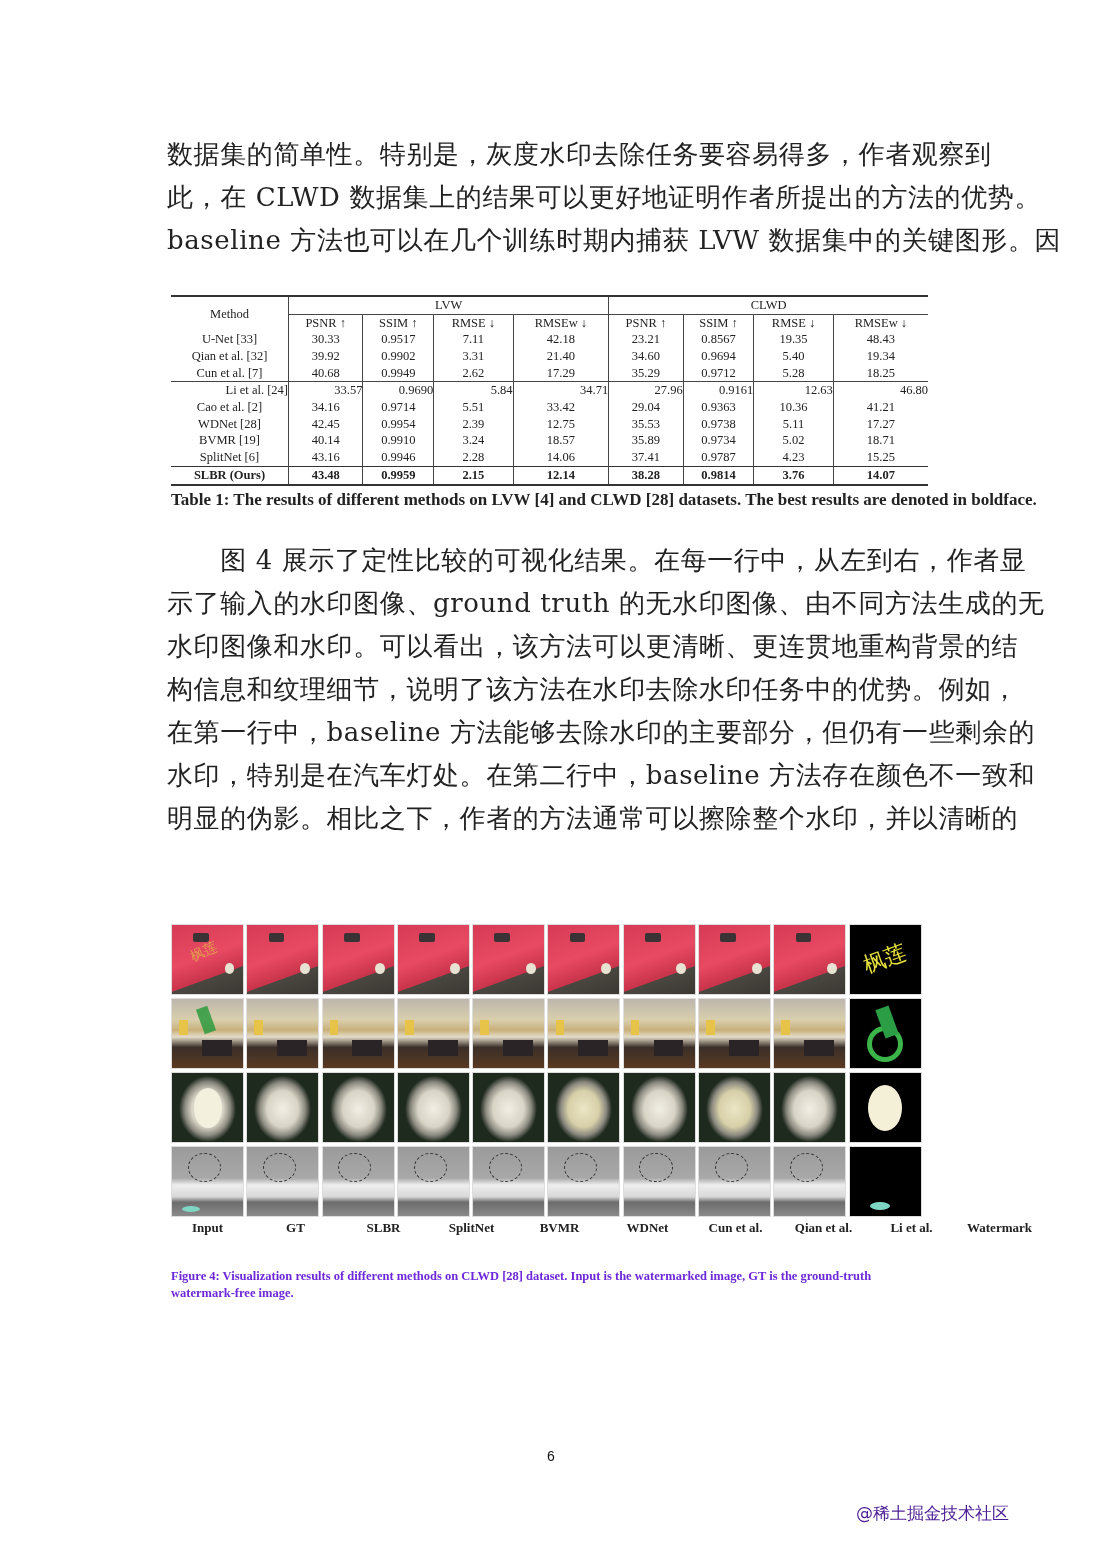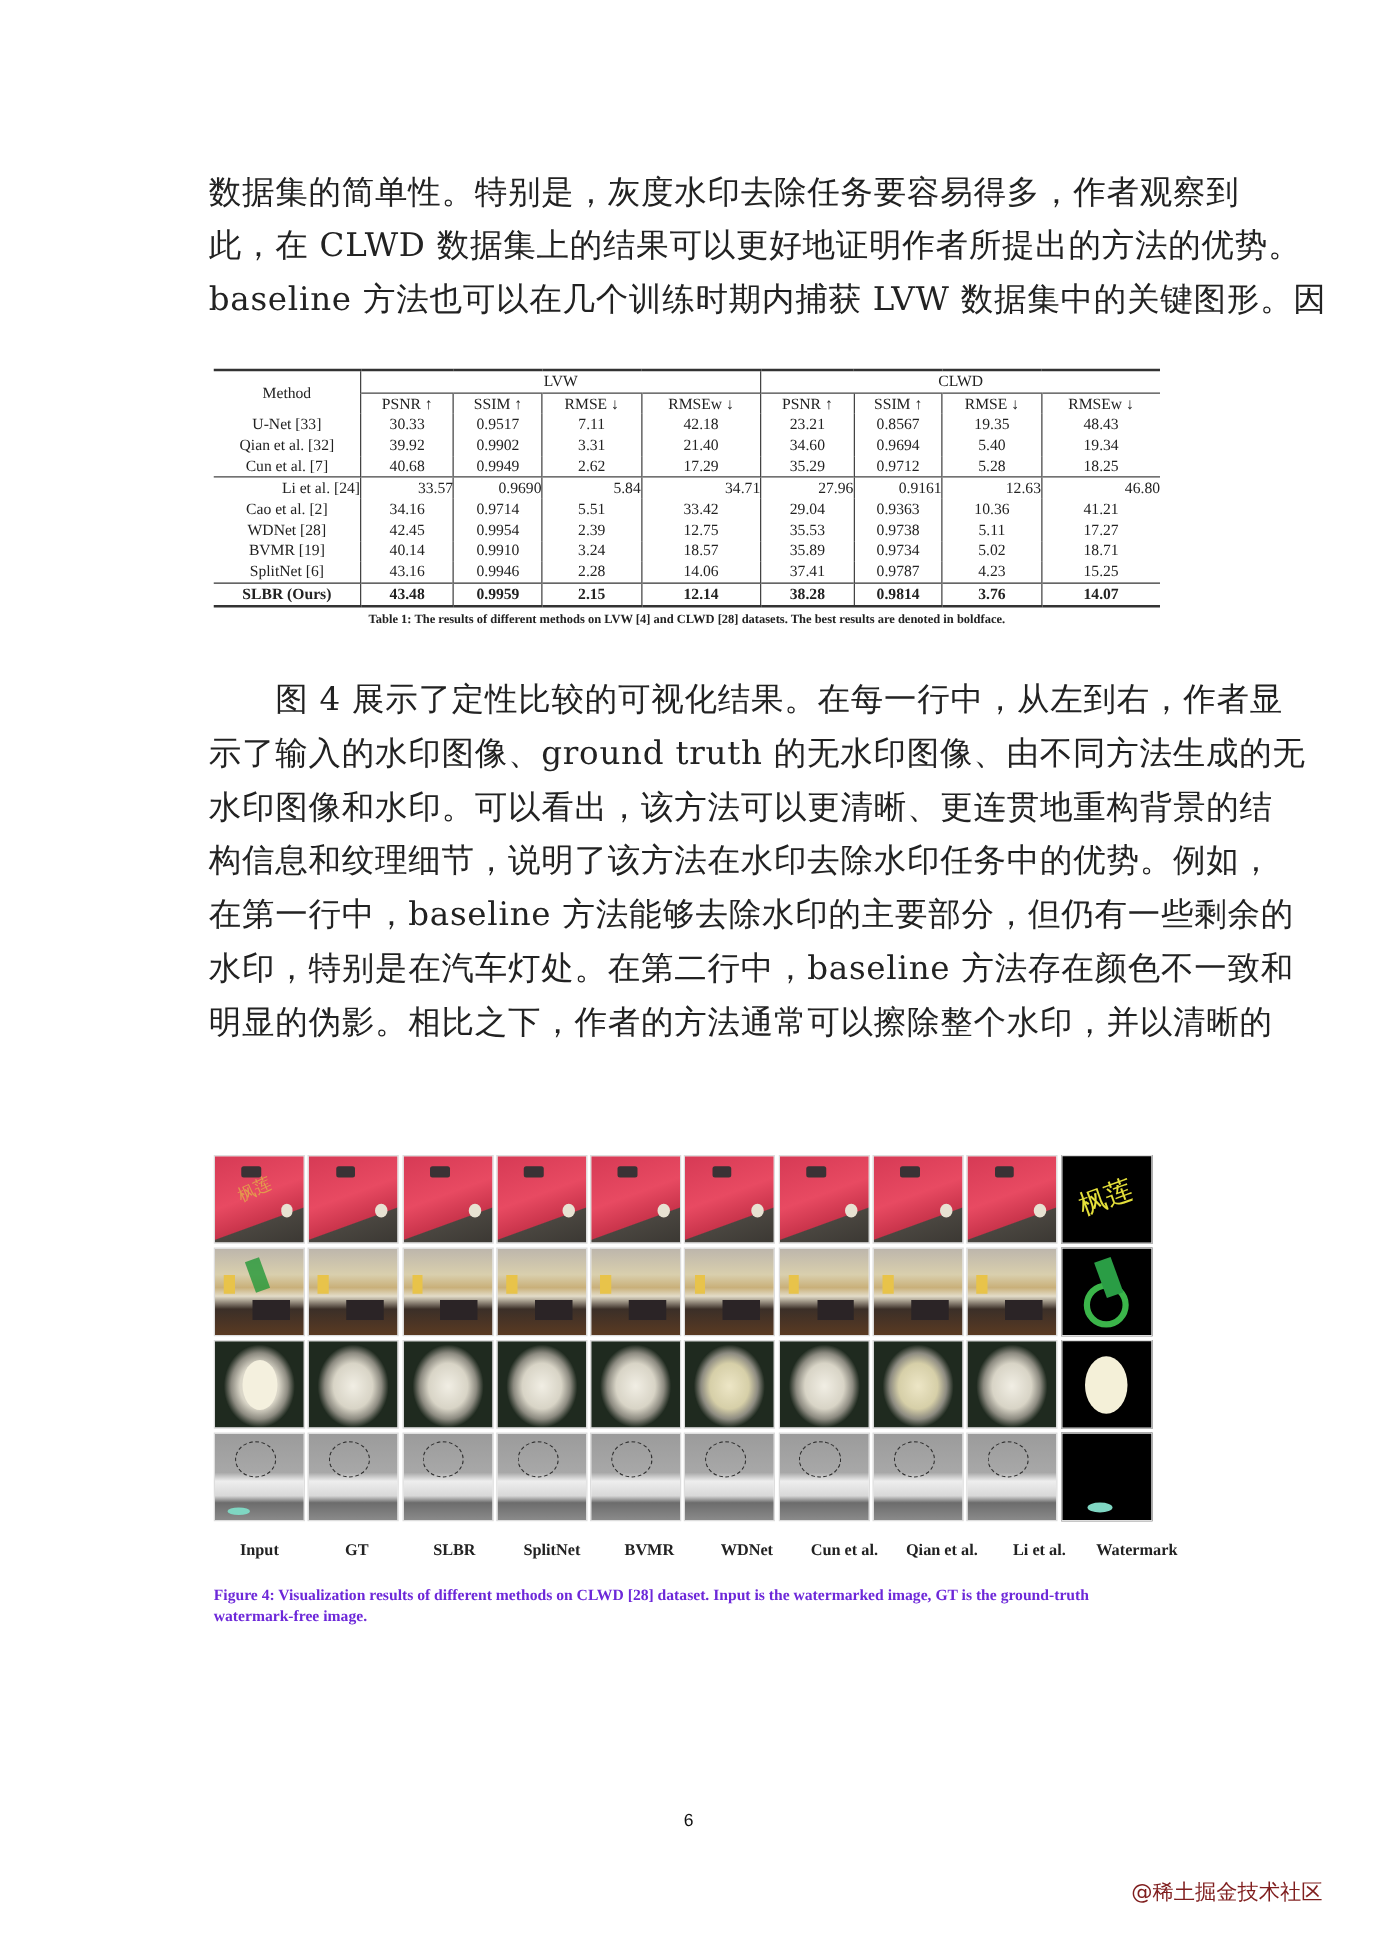--- a/index.html
+++ b/index.html
@@ -22,21 +22,21 @@
     table.results td, table.results th {
       text-align: center; padding: 0; height: 16.7px; font-weight: normal;
     }
     table.results thead tr.top th { border-top: 2px solid #333; }
     table.results .vl { border-left: 1px solid #444; }
     table.results tr.sub th { border-top: 1px solid #444; }
     table.results tr.group-start td { border-top: 1px solid #444; text-align: right; }
     table.results tr.best td { border-top: 1.5px solid #333; border-bottom: 2px solid #333; font-weight: bold; }
     .caption-table {
       margin-top: 4px; font-family: "Liberation Serif", serif; font-weight: bold;
-      font-size: 10px; color: #222; white-space: nowrap; text-align: center;
+      font-size: 17px; color: #222; white-space: nowrap; text-align: center;
     }
 
     
     .figure { position: absolute; left: 171px; top: 924px; width: 750px; }
     .grid { display: grid; grid-template-columns: repeat(10, 73px); grid-auto-rows: 71px; column-gap: 2.3px; row-gap: 3px; }
     .cell { position: relative; overflow: hidden; border: 1px solid #ddd; }
     .car { background: linear-gradient(160deg, #d63a55 0%, #e84a62 45%, #c9344b 70%, #4a4640 71%, #3b3833 100%); }
     .car::before { content: ""; position: absolute; left: 30%; top: 12%; width: 22%; height: 12%; background: #3a3235; border-radius: 2px; }
     .car::after { content: ""; position: absolute; right: 12%; top: 55%; width: 14%; height: 16%; background: #e7e2d2; border-radius: 50%; }
     .room { background: linear-gradient(180deg, #bdb6ac 0%, #d9cfad 30%, #c9b07a 45%, #e3dcc8 55%, #3b2f28 70%, #5a3a22 100%); }
@@ -49,37 +49,37 @@
     .wm { background: #000; display: flex; align-items: center; justify-content: center; }
     .wm-text { font-family: "DejaVu Sans", sans-serif; font-size: 22px; color: #e5e03a; transform: rotate(-20deg); line-height: 1.1; text-align: center; }
     .wm-green { width: 26px; height: 26px; border-radius: 50%; border: 5px solid #3bb54a; margin-top: 20px; }
     .wm-badge { position: absolute; top: 8px; left: 30px; width: 14px; height: 30px; background: #2a9d45; transform: rotate(-20deg); }
     .wm-owl { width: 34px; height: 46px; border-radius: 50%; background: #f4f0d8; }
     .wm-blob { position: absolute; bottom: 6px; left: 20px; width: 20px; height: 8px; border-radius: 50%; background: #7fd6c2; }
     .mark-in { position: absolute; left: 18px; top: 18px; font-family: "DejaVu Sans", sans-serif; font-size: 14px; color: #e2a94a; opacity: 0.85; transform: rotate(-25deg); }
     .mark-green { position: absolute; left: 28px; top: 8px; width: 12px; height: 26px; background: #2e9b3e; transform: rotate(-20deg); opacity: 0.85; }
     .mark-owl { position: absolute; left: 22px; top: 15px; width: 28px; height: 40px; border-radius: 50%; background: #f4f0de; }
     .mark-bus { position: absolute; left: 10px; bottom: 4px; width: 18px; height: 6px; border-radius: 50%; background: #7fd6c2; }
-    .labels { display: grid; grid-template-columns: repeat(10, 73px); column-gap: 5px; margin-top: 15px; }
+    .labels { display: grid; grid-template-columns: repeat(10, 73px); column-gap: 15px; margin-top: 3px; }
     .labels span {
       text-align: center; font-family: "Liberation Serif", serif; font-weight: bold;
       font-size: 13px; color: #222; white-space: nowrap;
     }
     .fig-caption {
       position: absolute; left: 171px; top: 1268px; width: 760px;
       font-family: "Liberation Serif", serif; font-weight: bold; font-size: 12.5px;
       line-height: 17px; color: #6d28d9;
     }
     .page-number {
       position: absolute; left: 0; width: 1102px; top: 1448px; text-align: center;
       font-family: "Liberation Sans", sans-serif; font-size: 14px; color: #111;
     }
     .watermark {
-      position: absolute; left: 905px; top: 1502px;
-      font-family: "DejaVu Sans", sans-serif; font-size: 17px; color: #7f1d1d;
+      position: absolute; left: 856px; top: 1502px;
+      font-family: "DejaVu Sans", sans-serif; font-size: 17px; color: #4c1d95;
     }
   </style>
 </head>
 <body>
 
 <div class="para" id="p1">
   <span class="line">数据集的简单性。特别是，灰度水印去除任务要容易得多，作者观察到</span>
   <span class="line">此，在 CLWD 数据集上的结果可以更好地证明作者所提出的方法的优势。</span>
   <span class="line">baseline 方法也可以在几个训练时期内捕获 LVW 数据集中的关键图形。因</span>
 </div>

